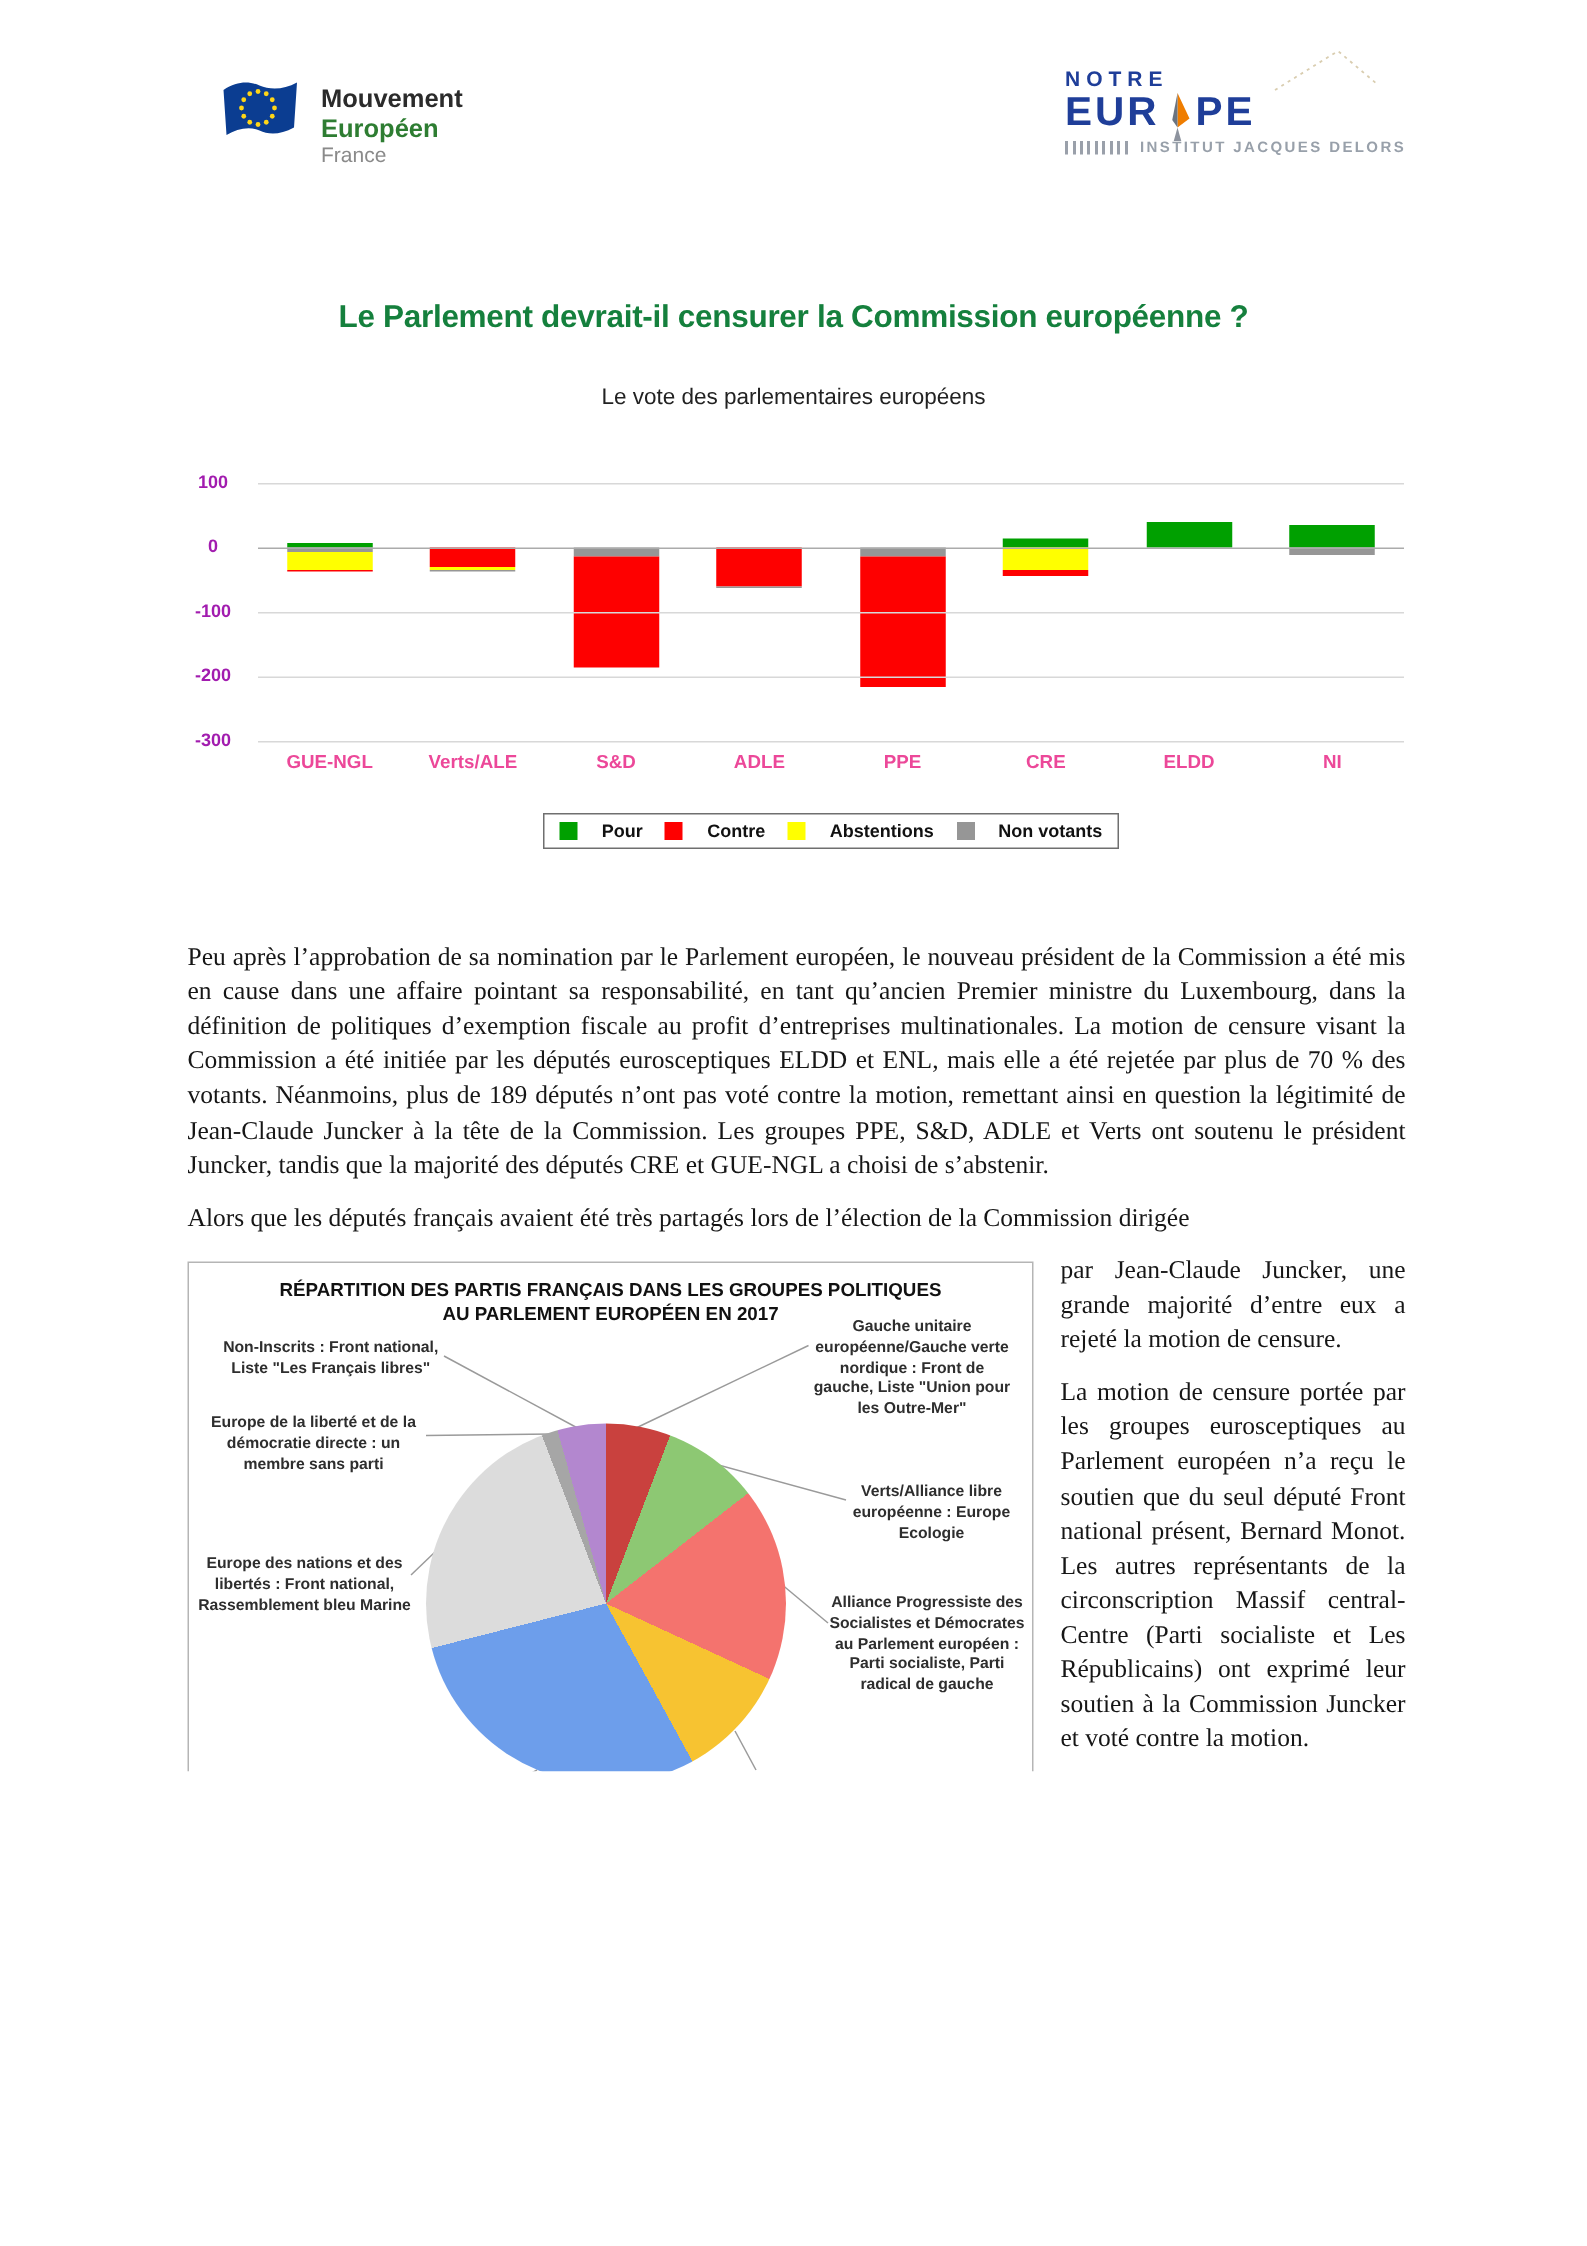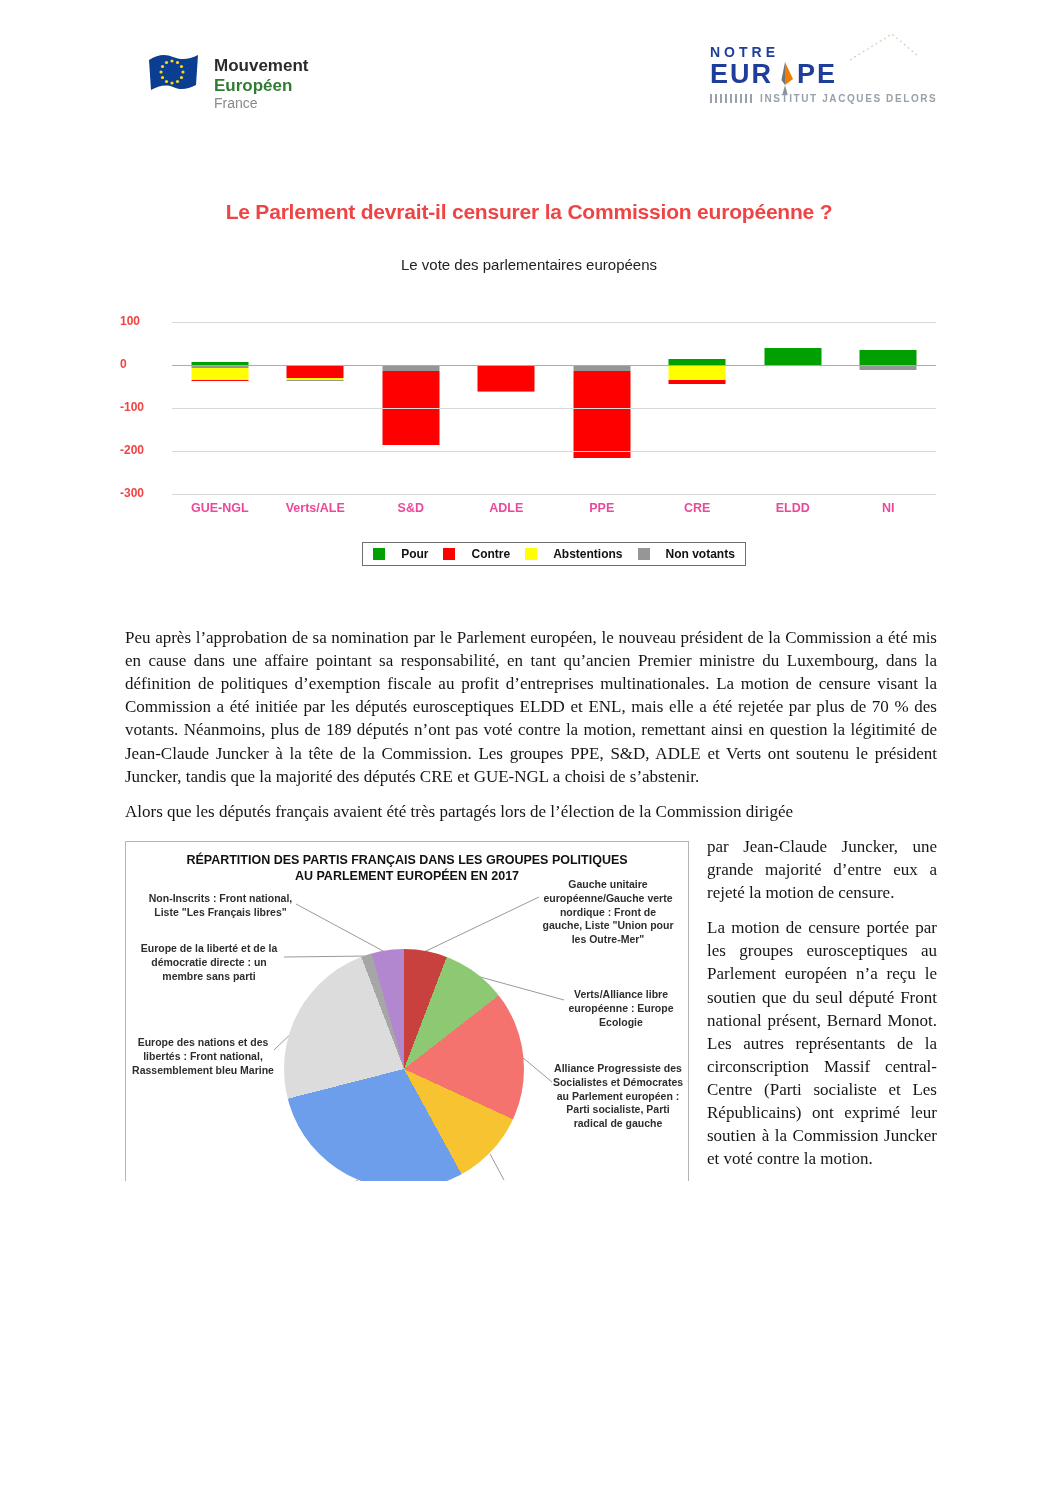--- a/index.html
+++ b/index.html
@@ -19,31 +19,31 @@
   .ne-europe{display:flex;align-items:center;font:bold 27px/1 "Liberation Sans",sans-serif;
              letter-spacing:2px;color:#1f3e99;margin-top:1px;}
   .ne-kite{overflow:visible;margin:0 1px;}
   .ne-sub{display:flex;align-items:center;gap:6px;margin-top:5px;}
   .ne-bars{display:inline-block;width:44px;height:9px;
            background:repeating-linear-gradient(90deg,#9aa0aa 0 2px,transparent 2px 5px);}
   .ne-inst{font:bold 10px "Liberation Sans",sans-serif;letter-spacing:1.6px;color:#98a0aa;}
 
   
   .title{position:absolute;top:200px;left:0;right:0;margin:0;text-align:center;
-         font:bold 21px "Liberation Sans",sans-serif;color:#ef4444;letter-spacing:-0.2px;}
+         font:bold 21px "Liberation Sans",sans-serif;color:#15803d;letter-spacing:-0.2px;}
   .subtitle{position:absolute;top:256px;left:0;right:0;text-align:center;
             font:15px "Liberation Sans",sans-serif;color:#222;}
 
   
   .chart{position:absolute;top:322px;left:124px;width:812px;}
   .plot{position:relative;height:172px;margin-left:48px;}
   .gridline{position:absolute;left:0;right:0;height:1px;background:#d8d8d8;}
   .gridline.zero{background:#ababab;}
-  .ytick{position:absolute;left:-52px;width:44px;text-align:left;transform:translateY(-55%);
-         font:bold 12px "Liberation Sans",sans-serif;color:#ef4444;}
+  .ytick{position:absolute;left:-52px;width:44px;text-align:center;transform:translateY(-55%);
+         font:bold 12px "Liberation Sans",sans-serif;color:#a21caf;}
   .bars{position:absolute;left:0;top:0;right:0;bottom:0;display:flex;}
   .slot{flex:1;position:relative;}
   .bar{position:absolute;left:50%;top:0;bottom:0;width:57px;transform:translateX(-50%);}
   .seg{position:absolute;left:0;right:0;}
   .xlabels{display:flex;margin-left:48px;margin-top:7px;}
   .xlab{flex:1;text-align:center;font:bold 12.5px "Liberation Sans",sans-serif;color:#ec4899;}
   .legend-wrap{text-align:center;margin-top:27px;padding-left:48px;}
   .legend{display:inline-flex;gap:15px;align-items:center;border:1px solid #6f6f6f;
           padding:4px 10px;background:#fff;}
   .legitem{display:inline-flex;align-items:center;gap:16px;

